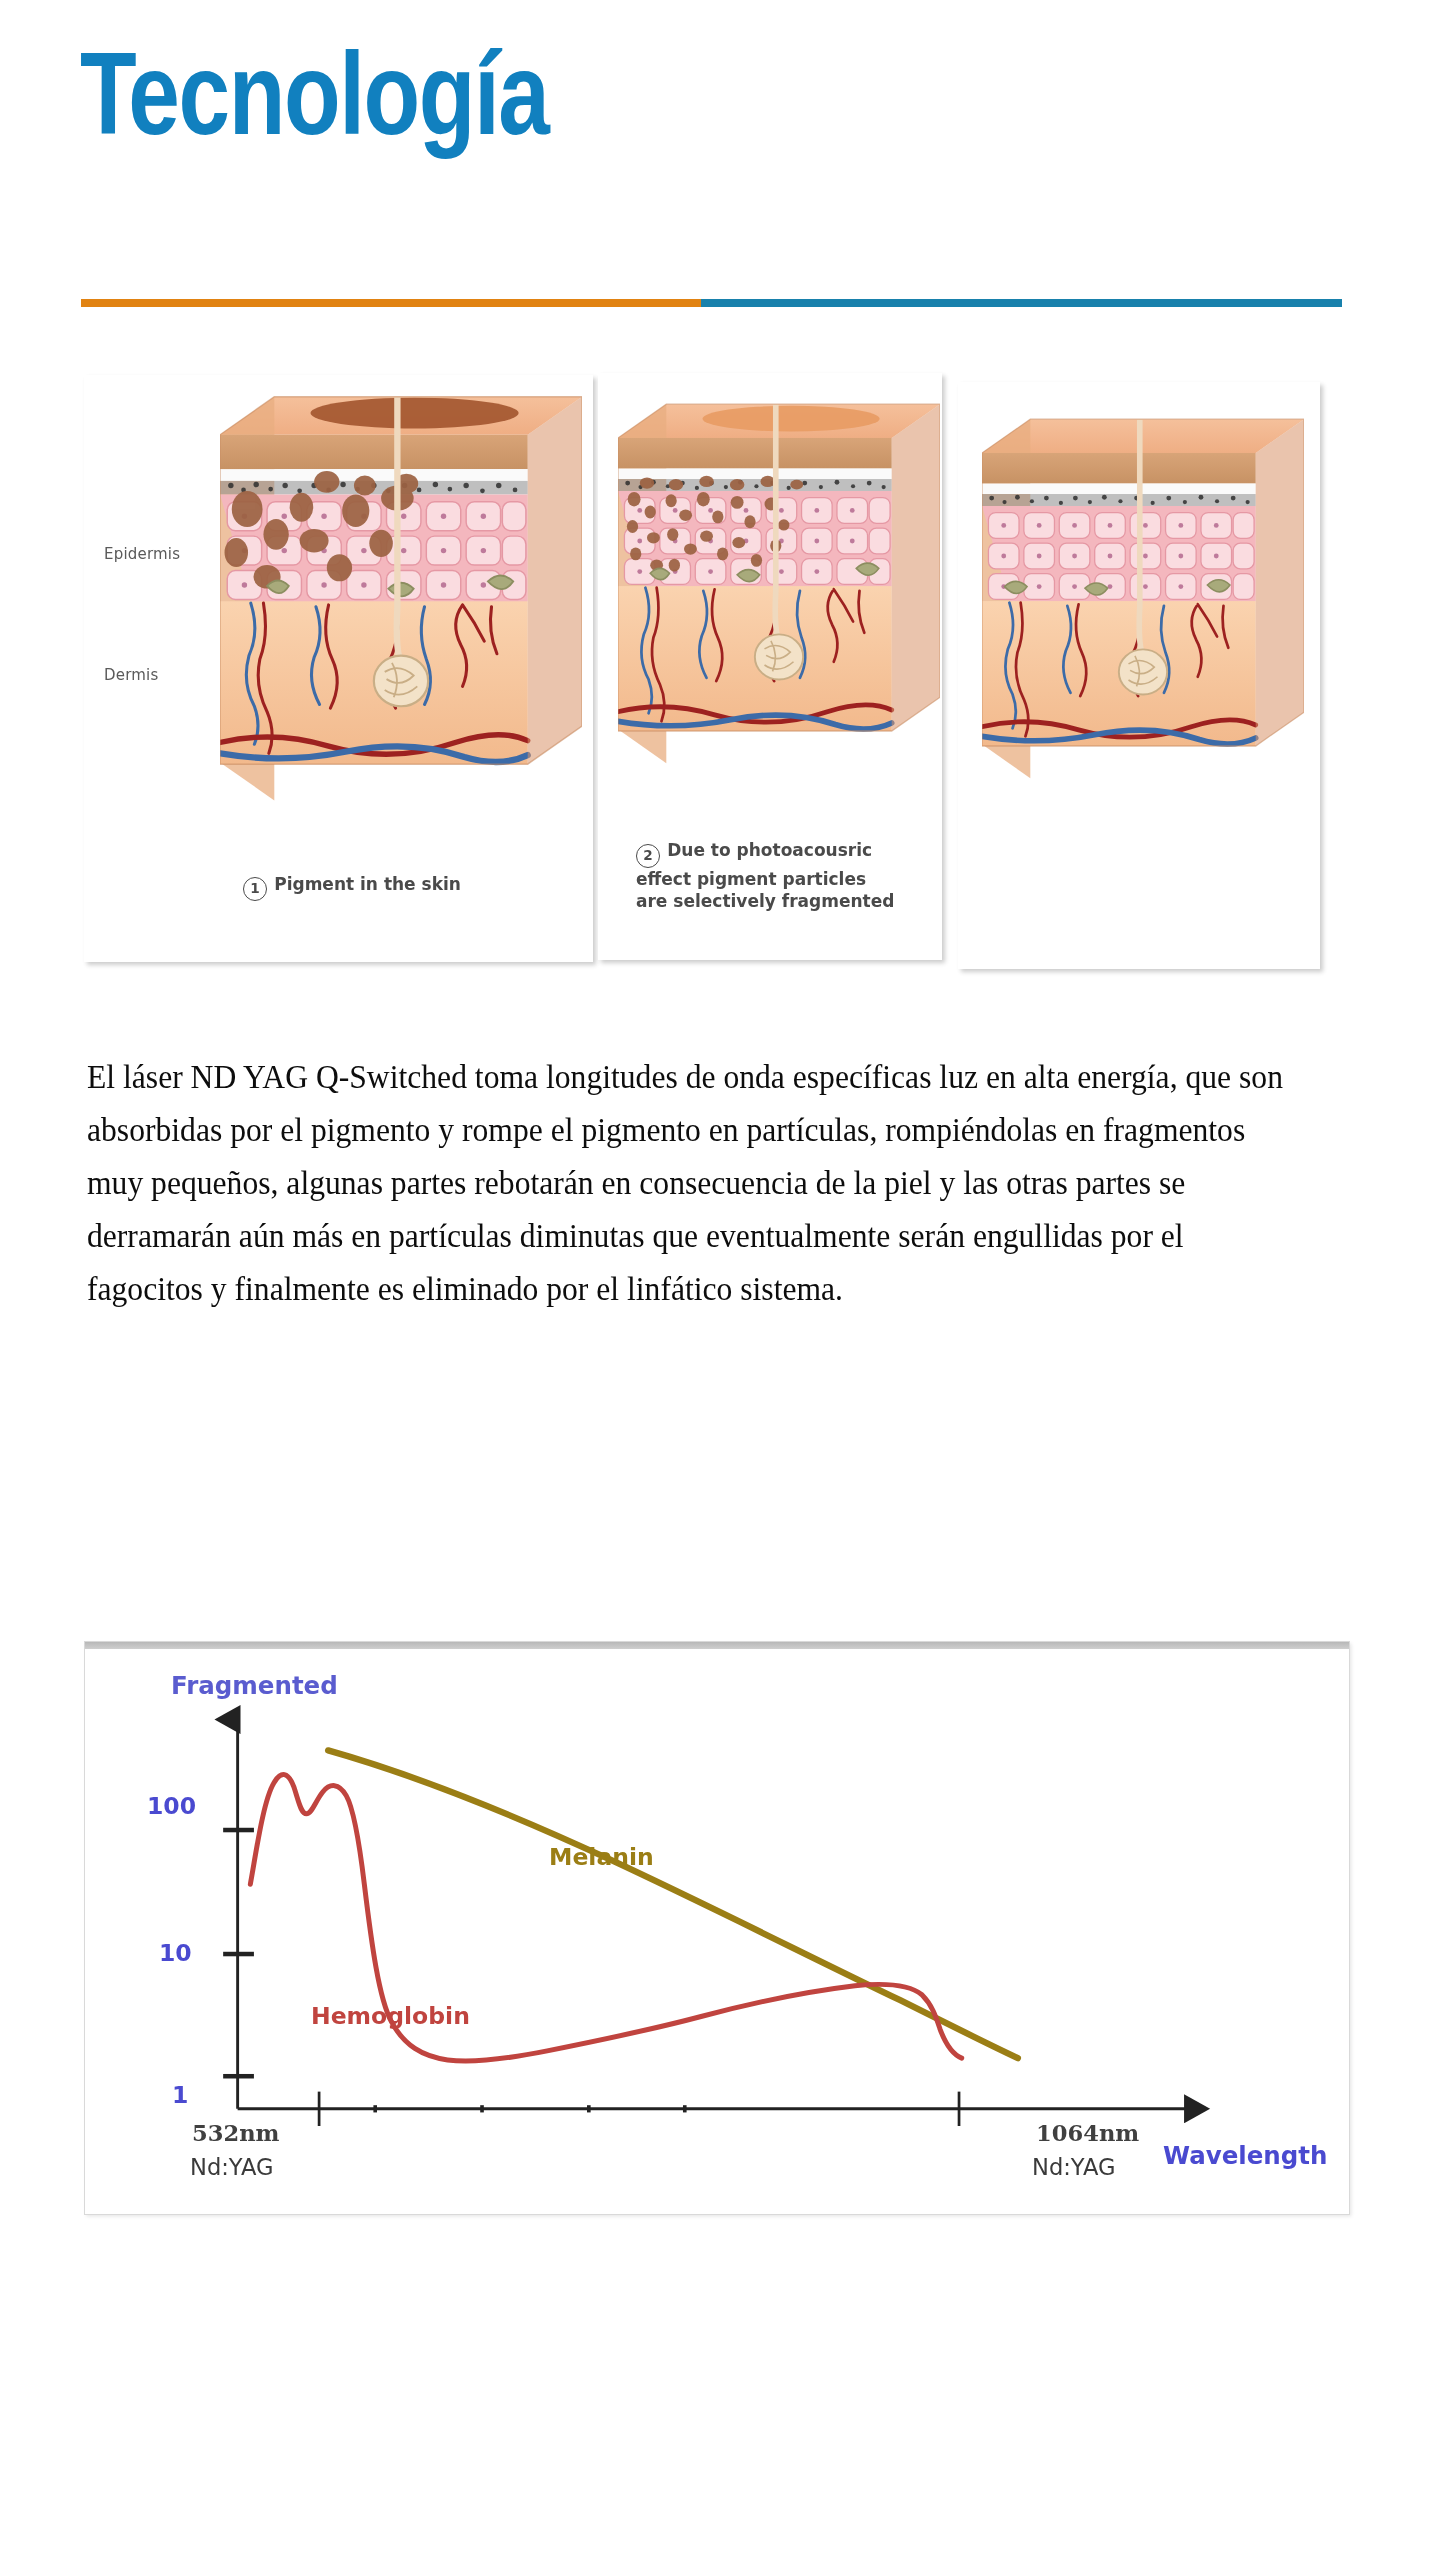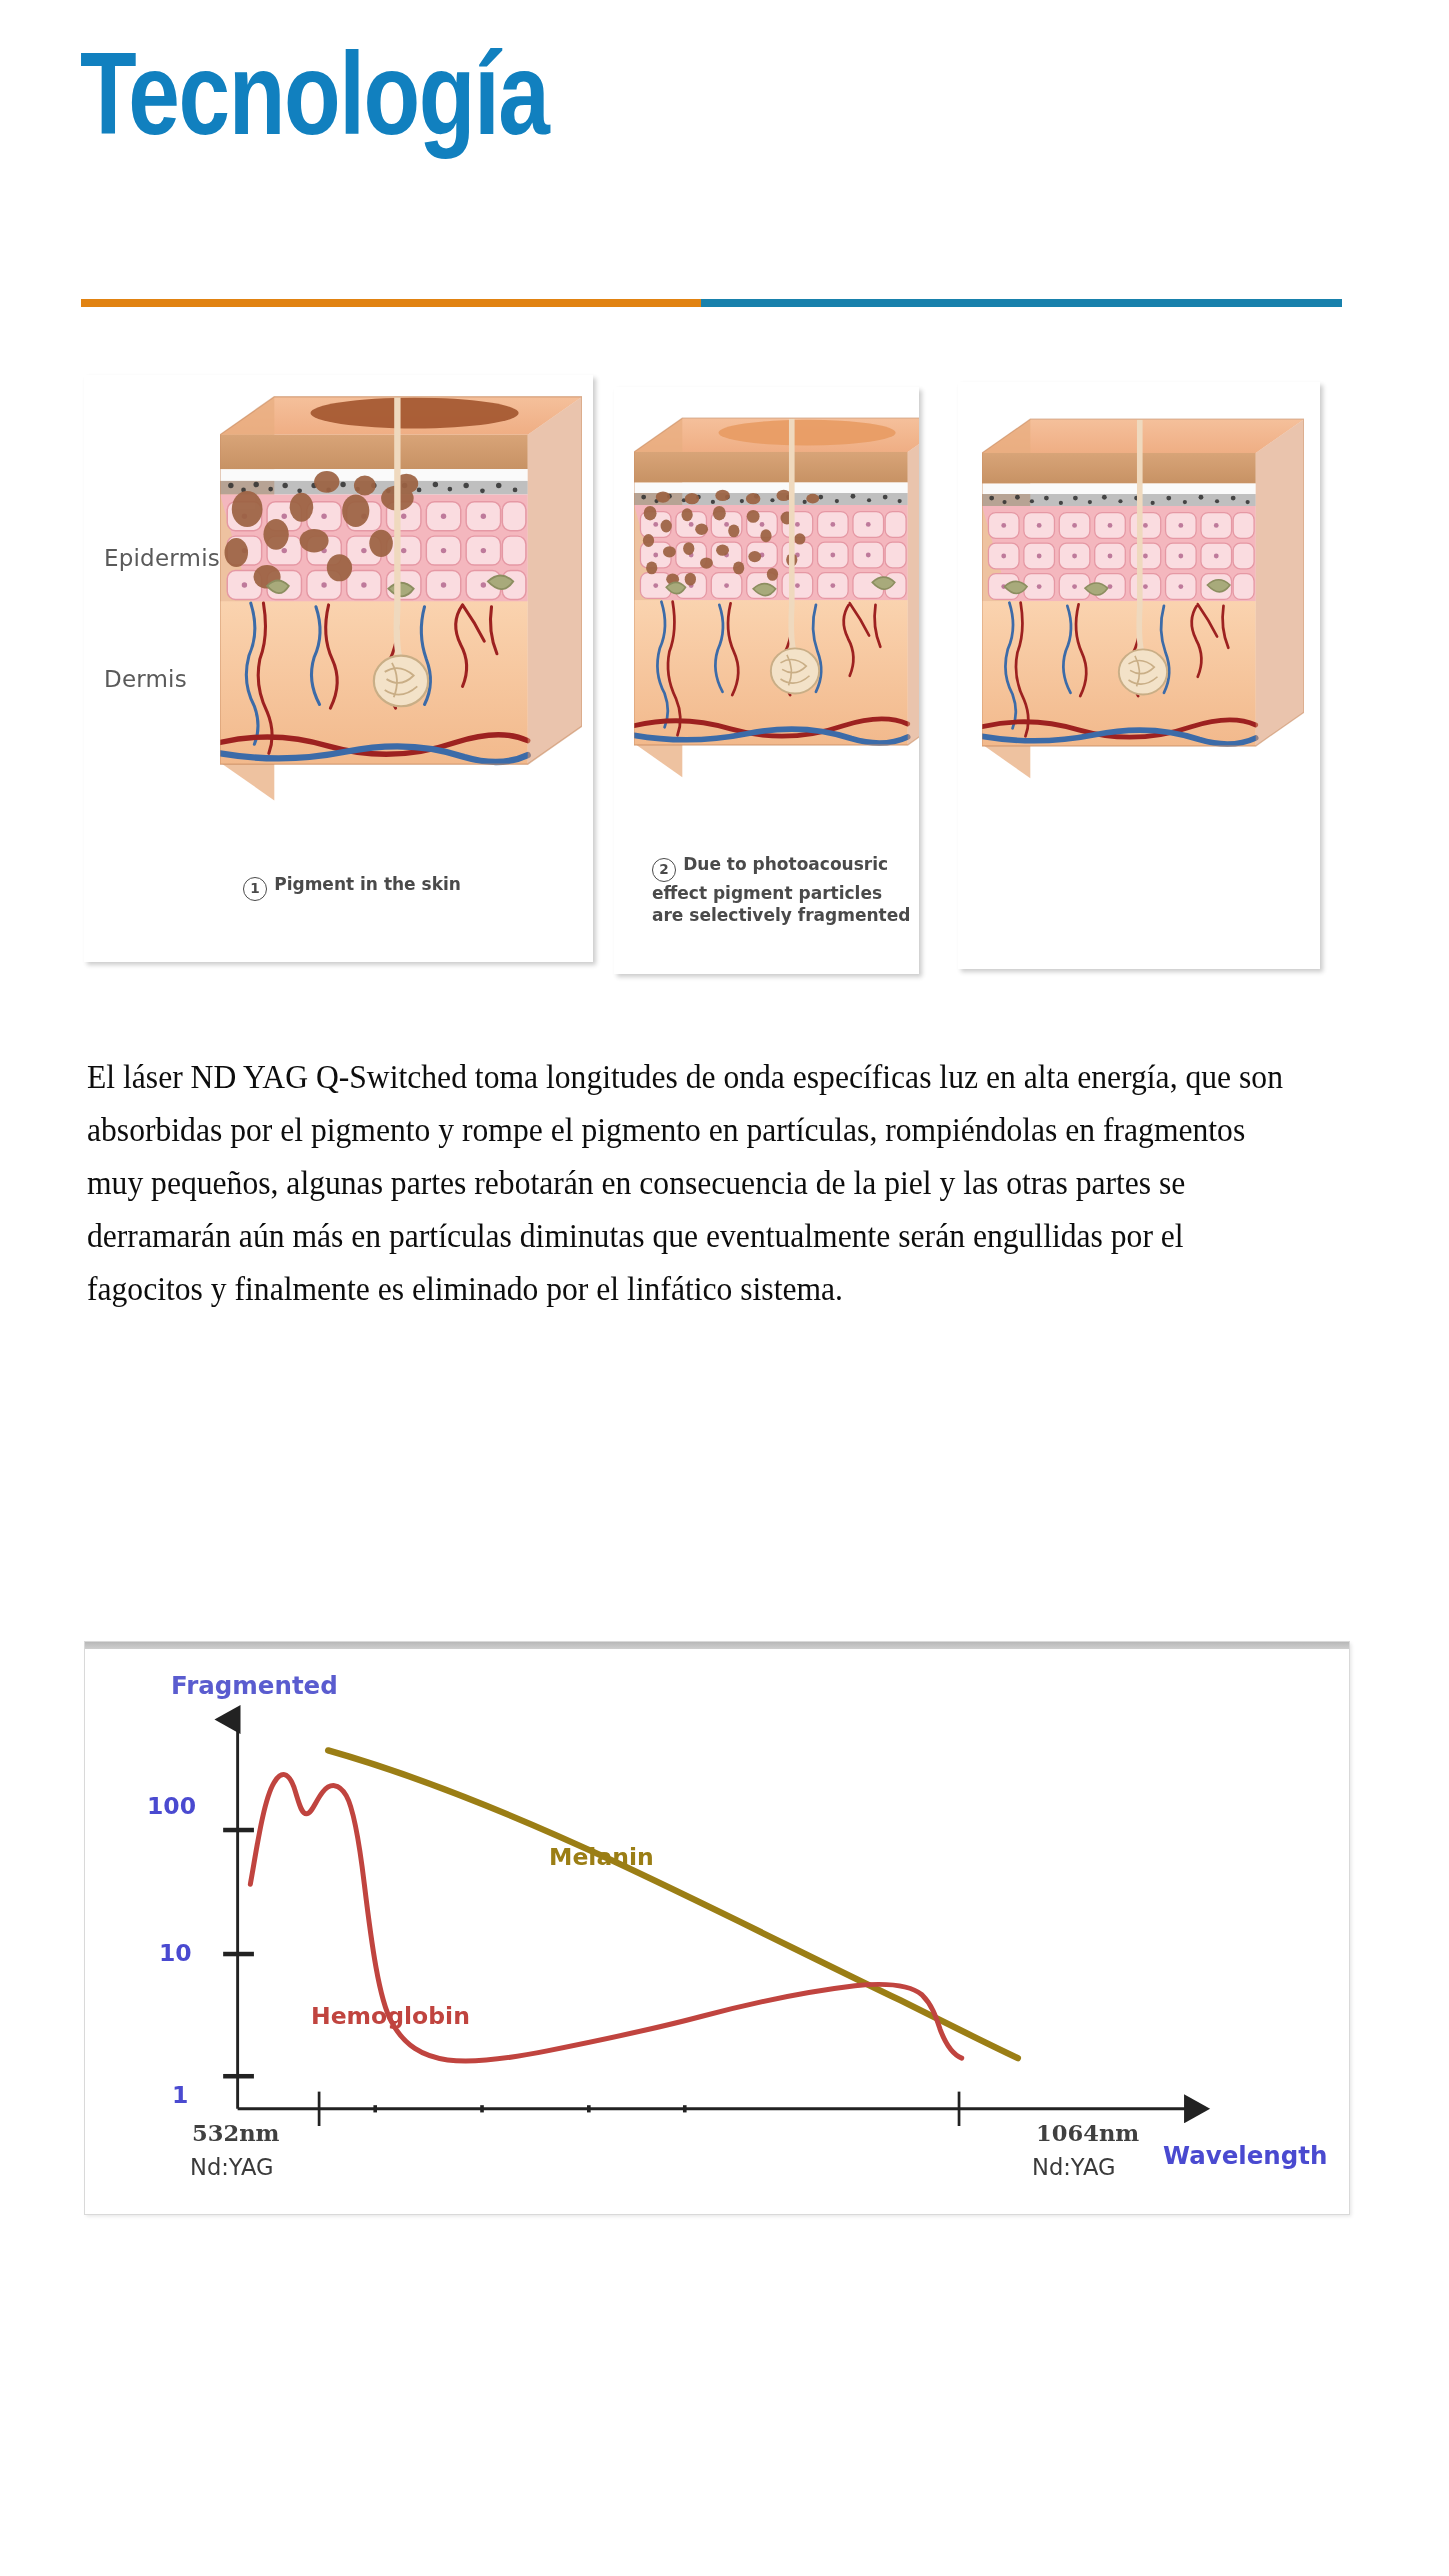--- a/index.html
+++ b/index.html
@@ -60,27 +60,27 @@
     width: 1449px;
     height: 616px;
   }
   .panel {
     position: absolute;
     background: #ffffff;
     box-shadow: 2.7px 2.7px 4.5px rgba(0,0,0,0.20);
     overflow: hidden;
   }
   .panel-1 { left: 84px;  top: 12.7px;  width: 509px; height: 587px; }
-  .panel-2 { left: 598px; top: 25px;  width: 305px; height: 587px; margin-left: 16px; }
+  .panel-2 { left: 598px; top: 11px;  width: 344px; height: 587px; }
   .panel-3 { left: 958px;top: 20px;  width: 362px; height: 587px; }
 
   .layer-label {
     position: absolute;
     color: #5a5a5a;
-    font-size: 23px;
+    font-size: 15px;
     font-family: "DejaVu Sans", sans-serif;
     letter-spacing: 0.2px;
     white-space: nowrap;
   }
   .label-epidermis { left: 20px; top: 170px; }
   .label-dermis    { left: 20px; top: 291px; }
 
   .panel-caption {
     position: absolute;
     color: #4a4a4a;

